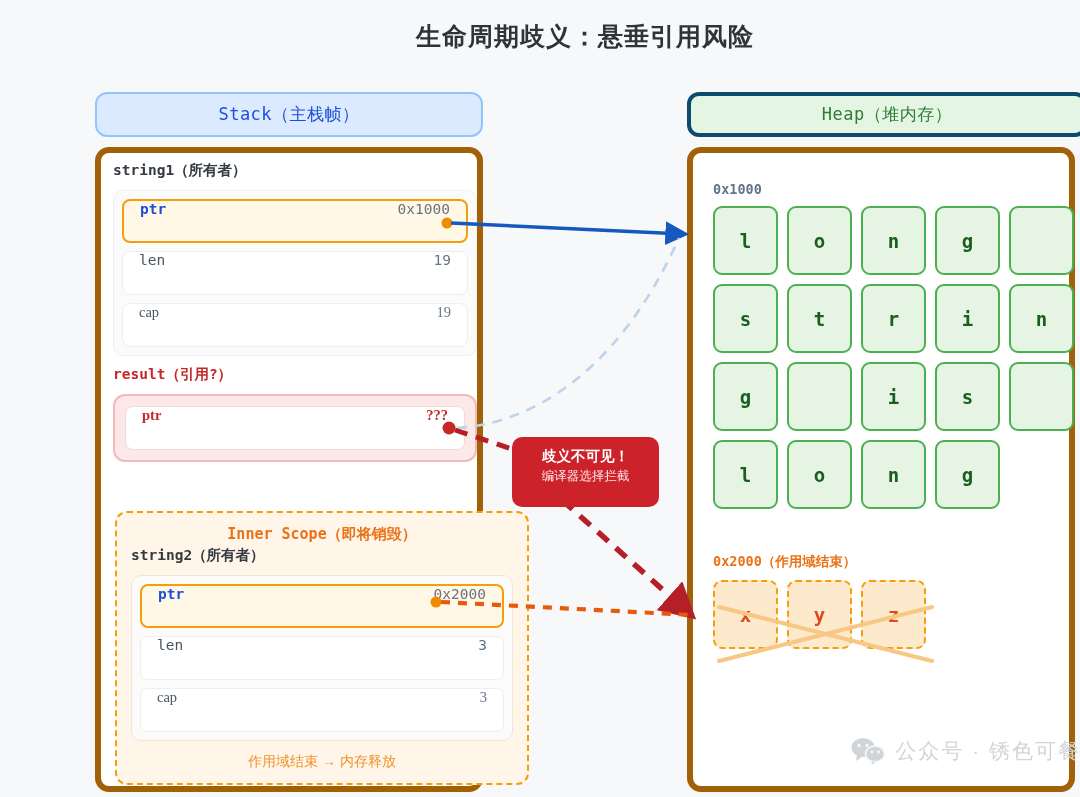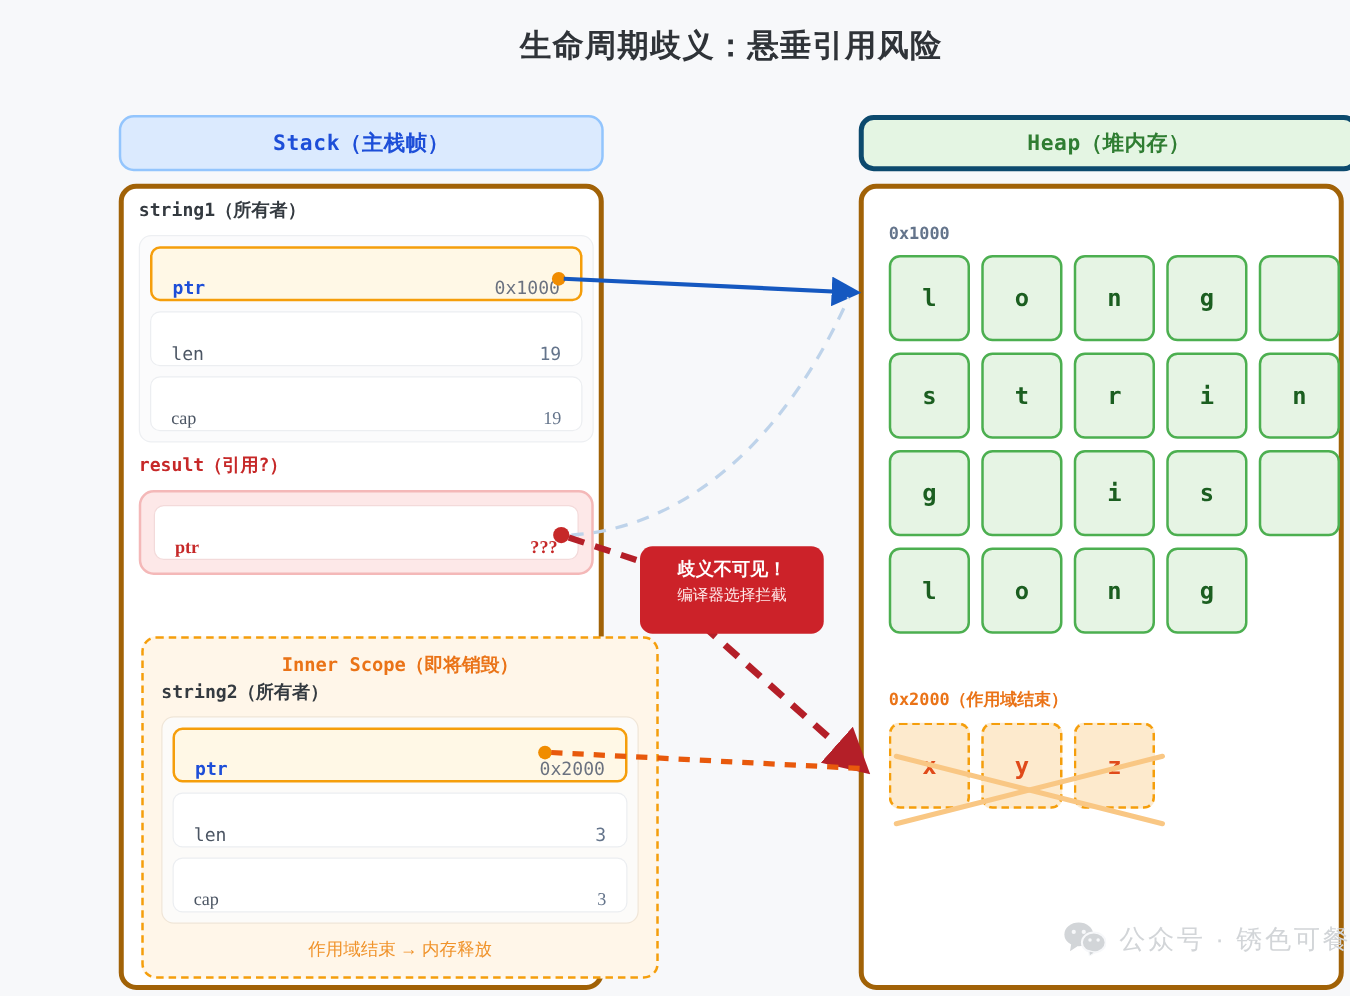--- a/index.html
+++ b/index.html
@@ -17,55 +17,55 @@
     font-size: 25px; font-weight: bold; color: #2f3338;
     letter-spacing: 1px;
   }
 
   
   .col-head {
     position: absolute;
     height: 45px; border-radius: 12px;
     display: flex; align-items: center; justify-content: center;
     font-family: "DejaVu Sans Mono", monospace;
-    font-size: 17px; font-weight: bold;
+    font-size: 17px; font-weight: normal;
     letter-spacing: 0.5px;
   }
   #stack-head {
     left: 50px; top: 92px; width: 388px;
     background: #dbeafe; border: 2px solid #93c5fd; color: #1d4ed8;
   }
   #heap-head {
     left: 642px; top: 92px; width: 400px;
     background: #e4f5e3; border: 4px solid #0c4a6e; color: #2f7d32;
   }
 
   
   .panel {
     position: absolute; background: #ffffff;
-    border: 4px solid #a16207; border-radius: 14px;
+    border: 6px solid #a16207; border-radius: 14px;
   }
   #stack-panel { left: 50px; top: 147px; width: 388px; height: 645px; }
   #heap-panel  { left: 642px; top: 147px; width: 388px; height: 645px; }
 
   
   .var-label {
     font-family: "DejaVu Sans Mono", monospace;
     font-size: 14.5px; font-weight: bold; color: #343a40;
   }
   .var-label.red { color: #c62828; }
 
   .field-box {
     border-radius: 10px; background: #fbfbfc;
     border: 1px solid #edeff2; padding: 8px;
   }
 
   .row {
     height: 44px; border-radius: 8px;
-    display: flex; align-items: flex-end; justify-content: space-between;
+    display: flex; align-items: flex-start; justify-content: space-between;
     padding: 0 16px; margin-bottom: 8px;
     background: #ffffff; border: 1px solid #eceef1;
     font-family: "DejaVu Sans Mono", monospace;
     font-size: 14.5px;
   }
   .row:last-child { margin-bottom: 0; font-family: Liberation Serif, serif; }
   .row .k { color: #4b5563; }
   .row .v { color: #64748b; }
 
   .row.ptr {
@@ -95,21 +95,21 @@
     border-radius: 12px; padding: 12px 14px 12px 14px;
   }
   #inner-title {
     text-align: center;
     font-family: "DejaVu Sans Mono", monospace;
     font-size: 15px; font-weight: bold; color: #ea7317;
     margin-bottom: 2px;
   }
   #scope-note {
     text-align: center; margin-top: 12px;
-    font-size: 14px; color: #f0932b; font-family: Liberation Serif, serif;
+    font-size: 14px; color: #f0932b;
   }
 
   
   .addr-label {
     font-family: "DejaVu Sans Mono", monospace;
     font-size: 13.5px; font-weight: bold; color: #64748b;
   }
   .addr-label.orange { color: #ea7317; }
 
   .cellrow { display: flex; gap: 9px; margin-bottom: 9px; }

